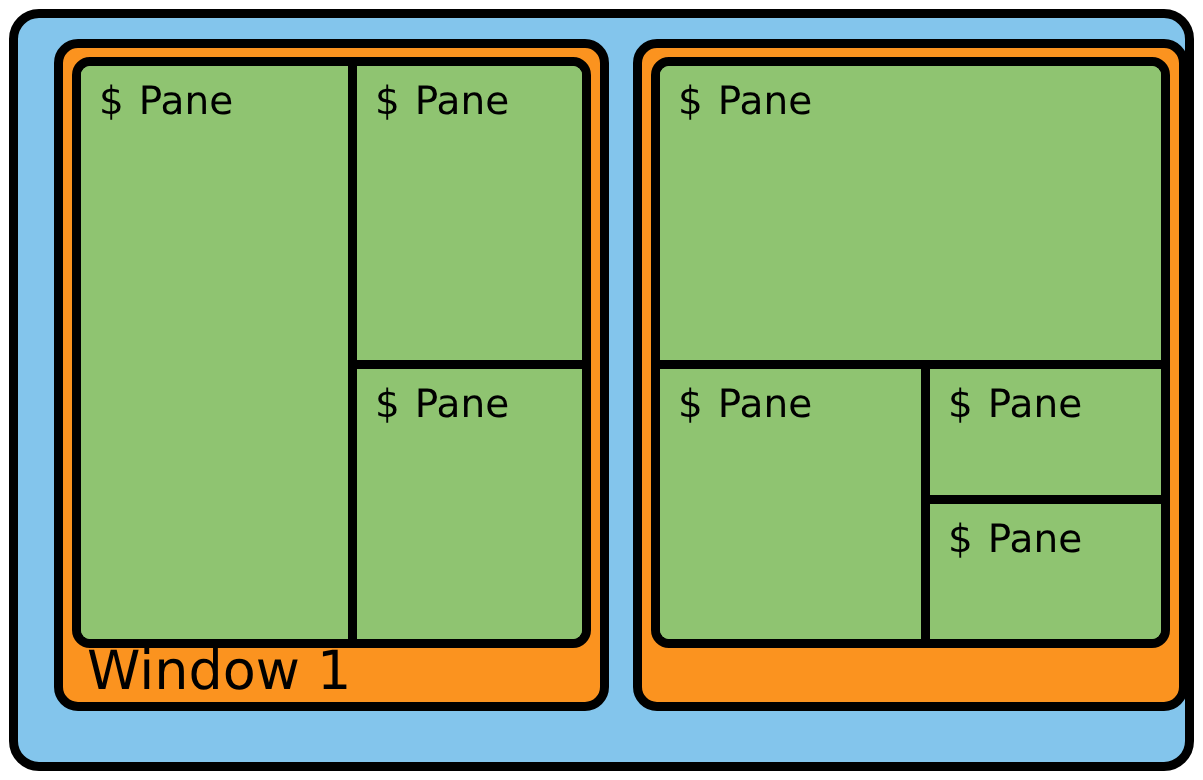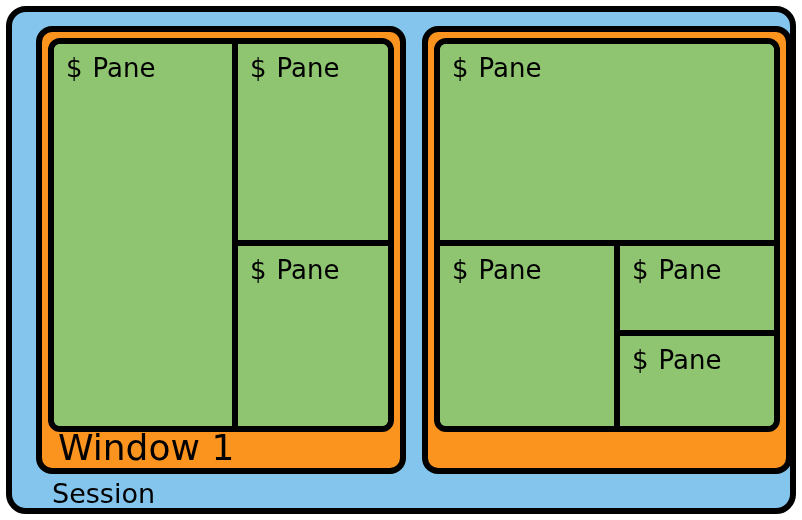--- a/index.html
+++ b/index.html
@@ -173,16 +173,15 @@
         <div class="pane" style="left:180px; top:292px; width:178px; height:90px;">
           <div class="pane-label">
             <span class="dollar">$</span><span>Pane</span>
           </div>
         </div>
 
       </div>
 
     </div>
 
-    <div class="session-label">Session</div>
 
   </div>
 </div>
 
 </body></html>

